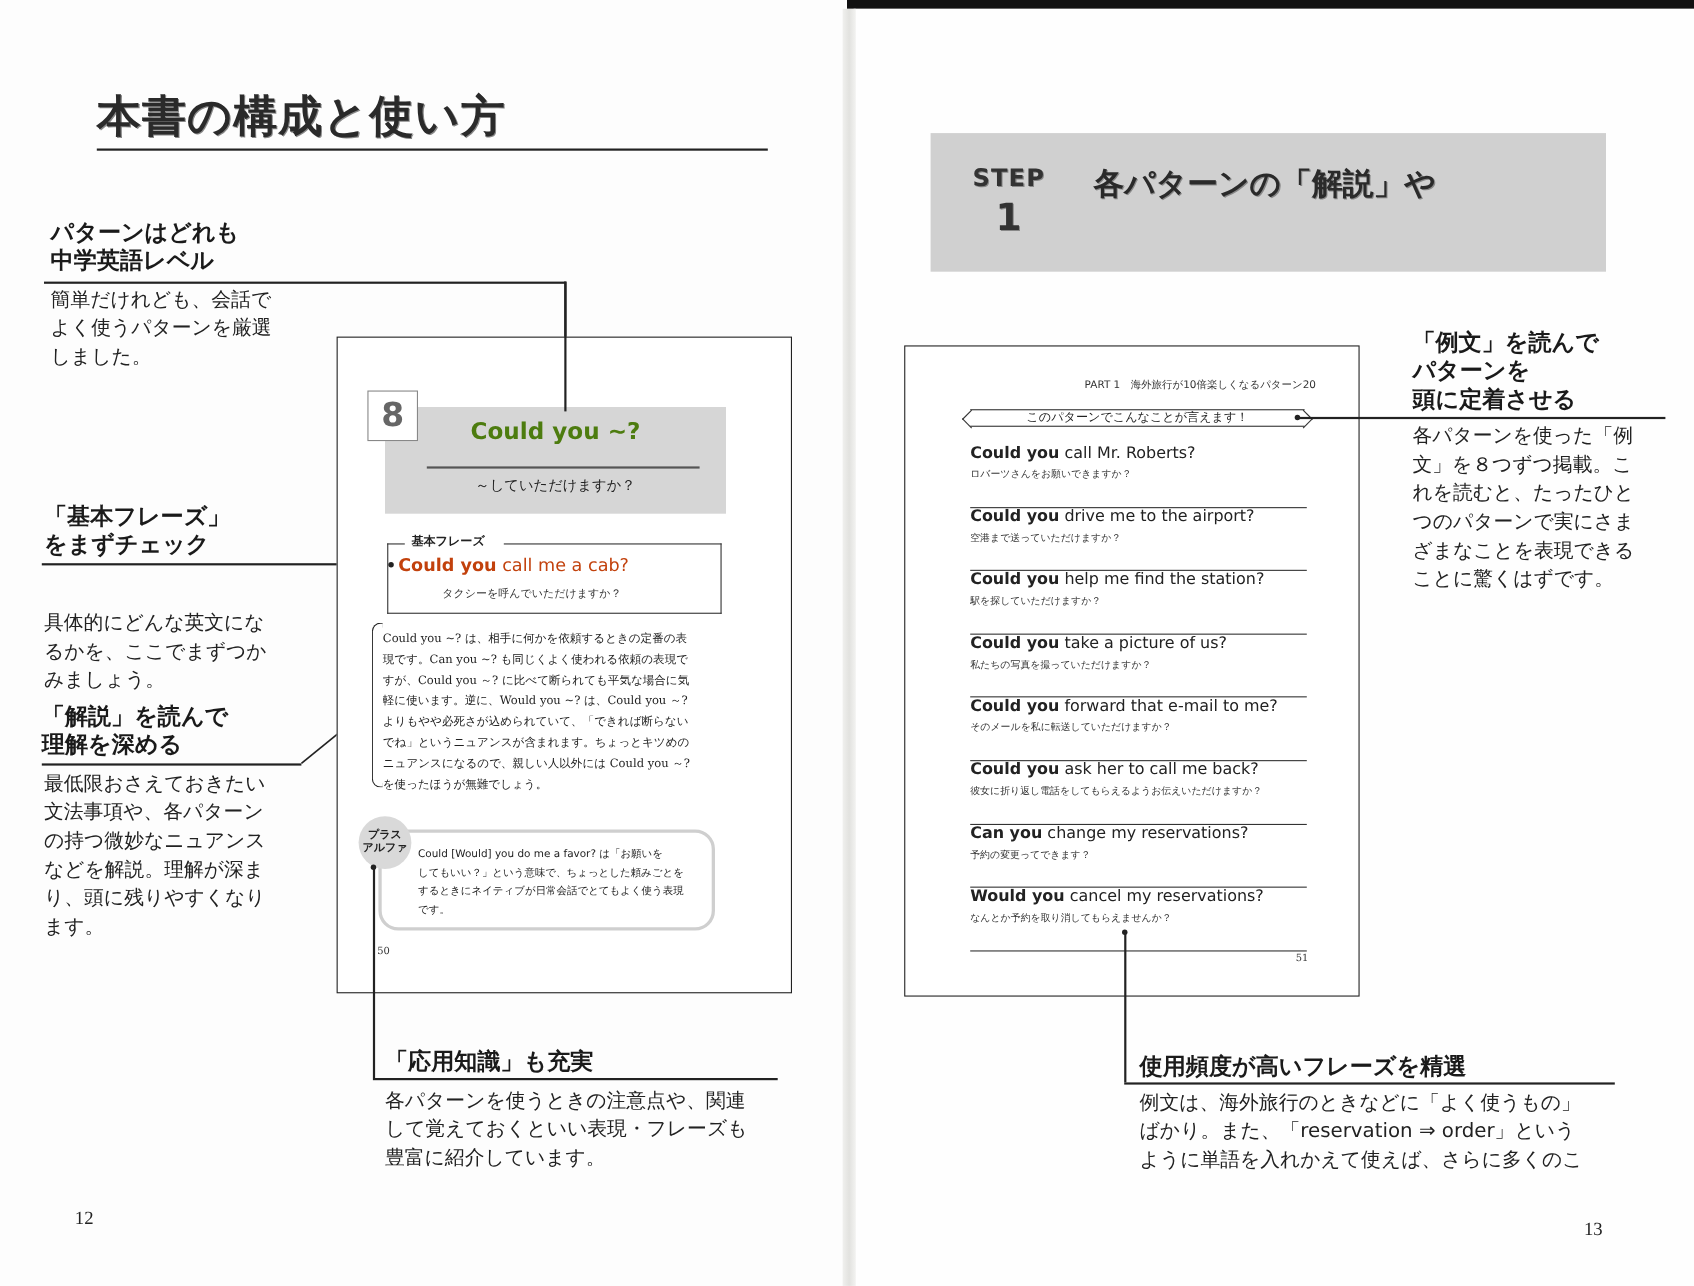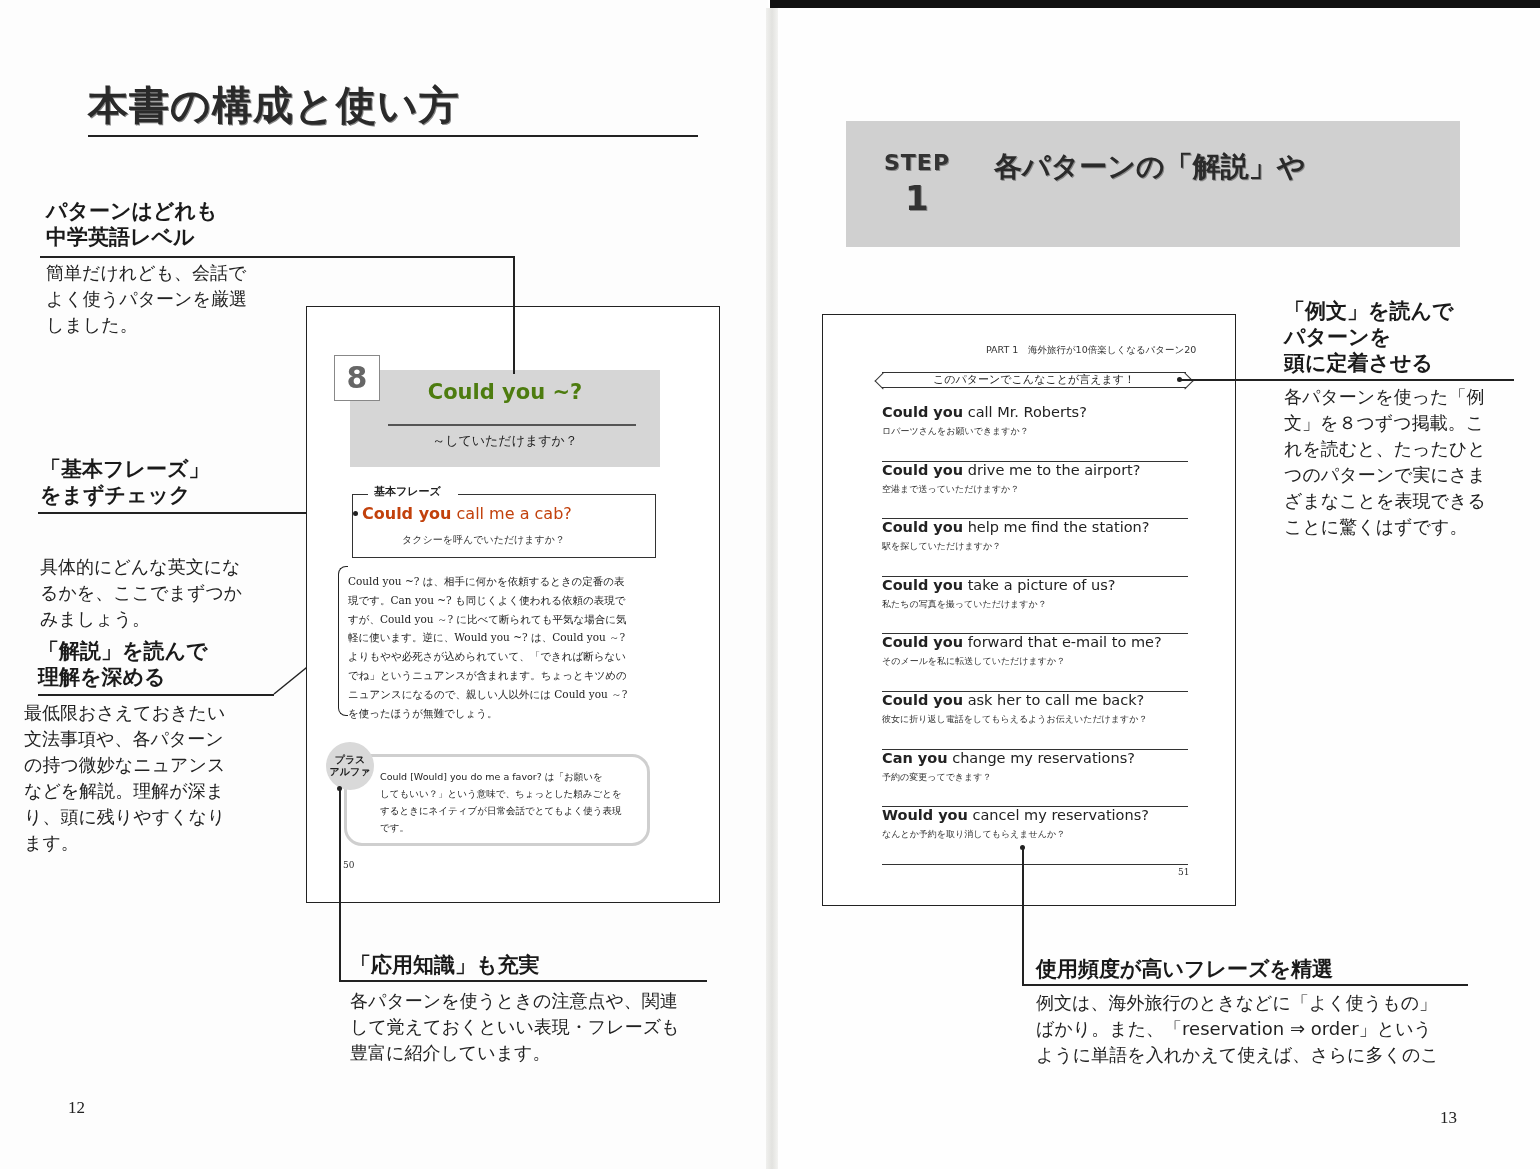--- a/index.html
+++ b/index.html
@@ -103,21 +103,21 @@
 </div>
 
 <div class="abs callout-head" style="left:38px;top:638px;">
   <div>「解説」を読んで</div>
   <div>理解を深める</div>
 </div>
 <div class="abs rule" style="left:38px;top:694px;width:236px;"></div>
 <svg class="abs" style="left:272px;top:640px;" width="70" height="60">
   <line x1="2" y1="54" x2="66" y2="2" stroke="#222" stroke-width="1.5"></line>
 </svg>
-<div class="abs callout-body" style="left:24px;top:700px;">
+<div class="abs callout-body" style="left:40px;top:700px;">
   <div>最低限おさえておきたい</div>
   <div>文法事項や、各パターン</div>
   <div>の持つ微妙なニュアンス</div>
   <div>などを解説。理解が深ま</div>
   <div>り、頭に残りやすくなり</div>
   <div>ます。</div>
 </div>
 
 <div class="abs mini-left"></div>
 <div class="abs pattern-band"></div>

